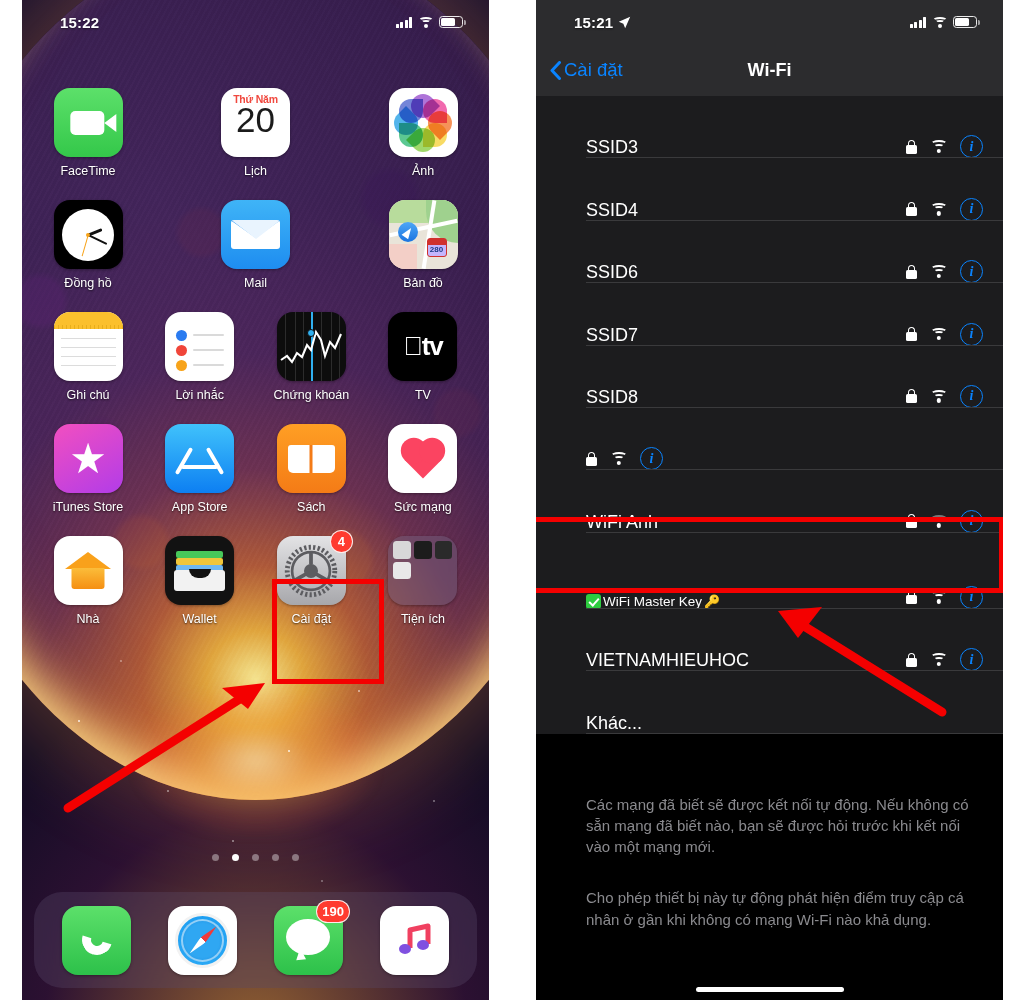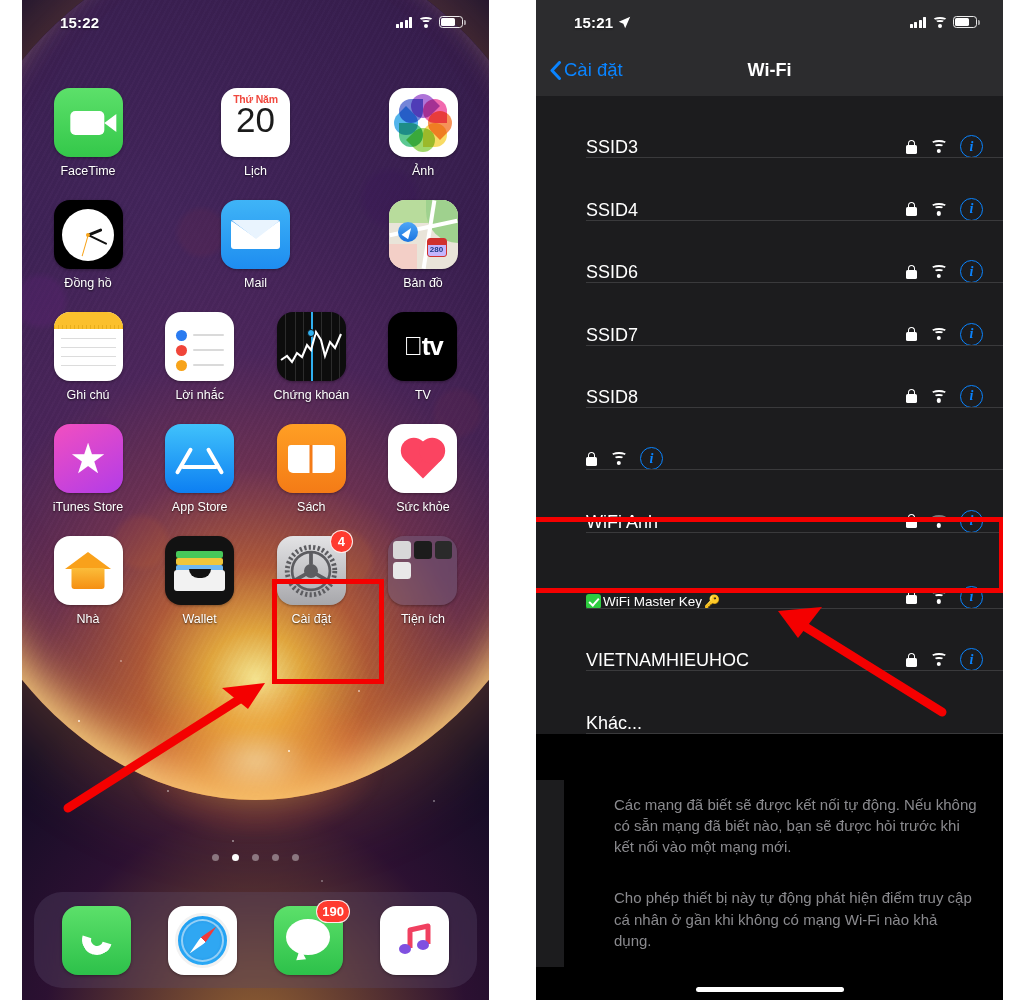--- a/index.html
+++ b/index.html
@@ -313,21 +313,21 @@
   .info{ width:23px; height:23px; border-radius:50%; border:1.9px solid #0a84ff; color:#0a84ff;
      display:flex; align-items:center; justify-content:center; font-size:14px; font-style:italic;
      font-family:"Liberation Serif", serif; font-weight:bold; }
 
   .gap-blk{ background:#000; height:46px; }
   .srow{ position:relative; height:62px; background:#1c1c1e; display:flex; align-items:center;
      padding:0 18px 0 50px; }
   .srow .slabel{ flex:1; font-size:18px; color:#fff; }
   .srow .sval{ font-size:18px; color:#8e8e93; margin-right:8px; }
   .chev{ width:9px; height:16px; }
-  .foot{ background:#000; padding:14px 26px 16px 50px; color:#8a8a8e; font-size:15px; line-height:1.42;margin-left:28px; }
+  .foot{ background:#000; padding:14px 26px 16px 50px; color:#8a8a8e; font-size:15px; line-height:1.42; }
 
   .home-ind{ position:absolute; left:50%; transform:translateX(-50%); bottom:8px; width:148px; height:5px;
      border-radius:3px; background:#fff; z-index:30; }
 
   .hl-box-ssid{ position:absolute; left:-8px; top:517px; width:476px; height:76px; border:5px solid #f40000; z-index:40; }
   .arrow-right{ position:absolute; left:0; top:0; width:467px; height:1000px; z-index:41; pointer-events:none; }
 </style>
 </head>
 <body>
 
@@ -530,21 +530,21 @@
           </div>
             </div>
           <div class="lbl">Sách</div>
         </div>
         <div class="app">
           <div class="icon-wrap">
               <div class="icon ic-health">
                 <div class="heart"></div>
               </div>
             </div>
-          <div class="lbl">Sức khỏe</div>
+          <div class="lbl">Sức mạng</div>
         </div>
       </div>
 
       <div class="row">
         <div class="app">
           <div class="icon-wrap">
               <div class="icon ic-home">
                 <div class="roof"></div>
                 <div class="bdy"></div>
               </div>

